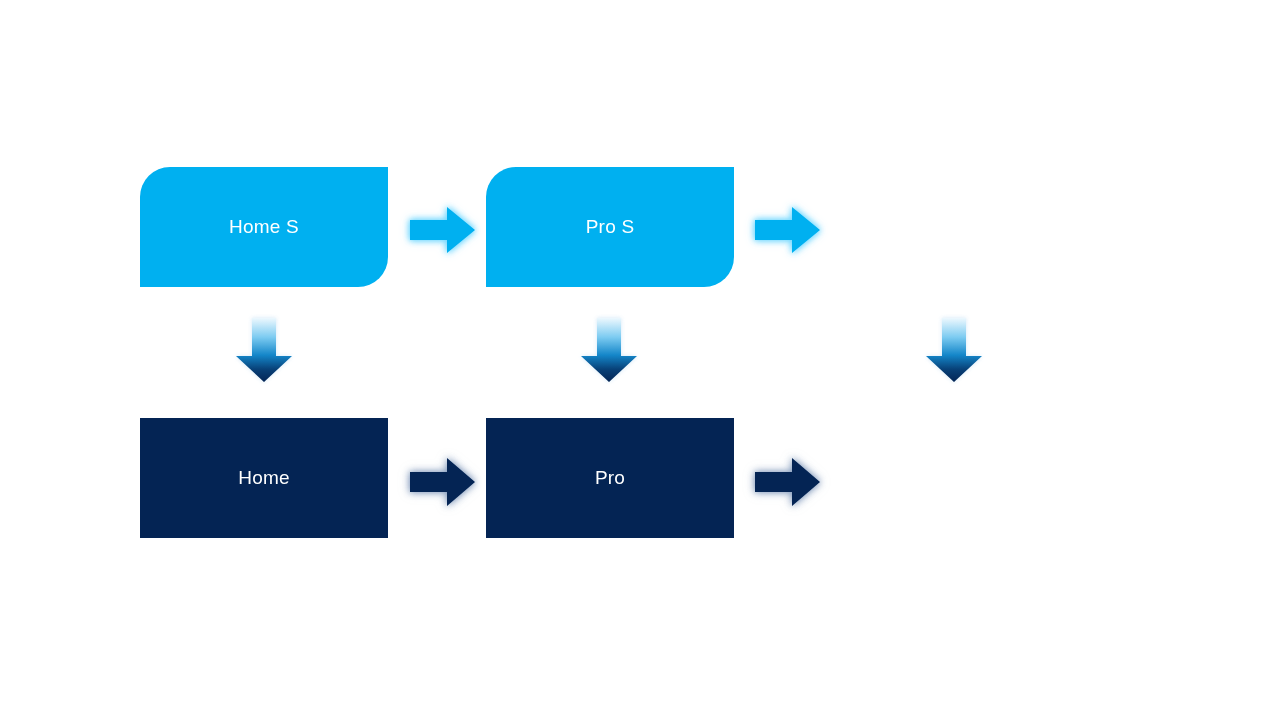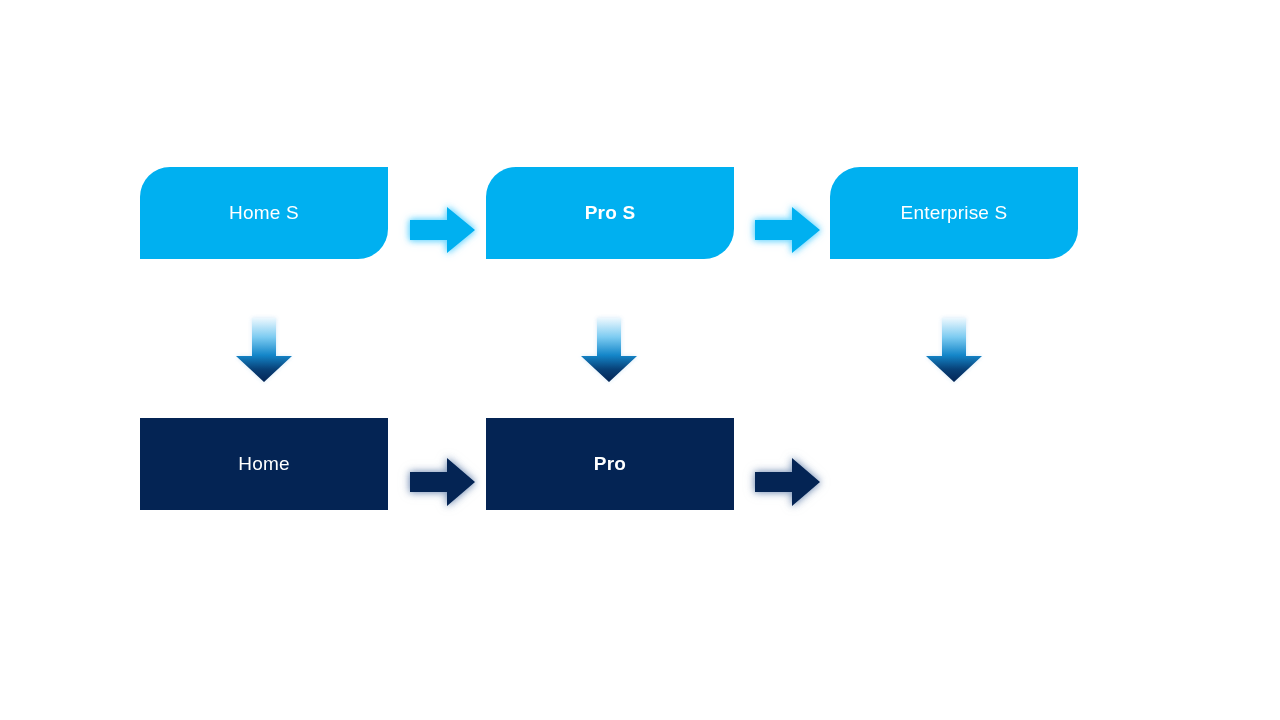--- a/index.html
+++ b/index.html
@@ -13,38 +13,38 @@
   body{
     width:1280px;height:720px;
     background:#FFFFFF;
     font-family:"Liberation Sans","DejaVu Sans",sans-serif;
     overflow:hidden;position:relative;
   }
   .canvas{position:absolute;inset:0;}
 
   .box{
     position:absolute;
-    width:248px;height:92px;
+    width:248px;height:120px;
     display:flex;align-items:center;justify-content:center;
     color:var(--text-light);
     font-size:19px;
     letter-spacing:0.2px;
   }
   .box-top{
     background:var(--light-blue);
     border-radius:30px 0 30px 0;
     top:167px;
   }
   .box-bottom{
     background:var(--navy);
     border-radius:0;
     top:418px;
   }
   .col1{left:140px;}
-  .col2{left:486px;font-weight:bold;}
+  .col2{left:486px;}
   .col3{left:830px;}
 
   .h-arrow{
     position:absolute;width:65px;height:46px;
   }
   .h-arrow.top-row{top:207px;}
   .h-arrow.bottom-row{top:458px;}
   .h-arrow.gap1{left:410px;}
   .h-arrow.gap2{left:755px;}
   .h-arrow.light svg{filter:drop-shadow(0 0 3px var(--glow-cyan)) drop-shadow(0 0 3px var(--glow-cyan));}
@@ -77,23 +77,20 @@
   </defs>
 </svg>
 
 <div class="canvas">
 
   <div class="box box-top col1">
     <span>Home S</span>
   </div>
   <div class="box box-top col2">
     <span>Pro S</span>
-  </div>
-  <div class="box box-top col3">
-    <span>Enterprise S</span>
   </div>
 
   <div class="h-arrow top-row gap1 light">
     <svg width="65" height="46" viewBox="0 0 65 46">
       <polygon class="fill-light" points="0,13 37,13 37,0 65,23 37,46 37,33 0,33"></polygon>
     </svg>
   </div>
   <div class="h-arrow top-row gap2 light">
     <svg width="65" height="46" viewBox="0 0 65 46">
       <polygon class="fill-light" points="0,13 37,13 37,0 65,23 37,46 37,33 0,33"></polygon>

